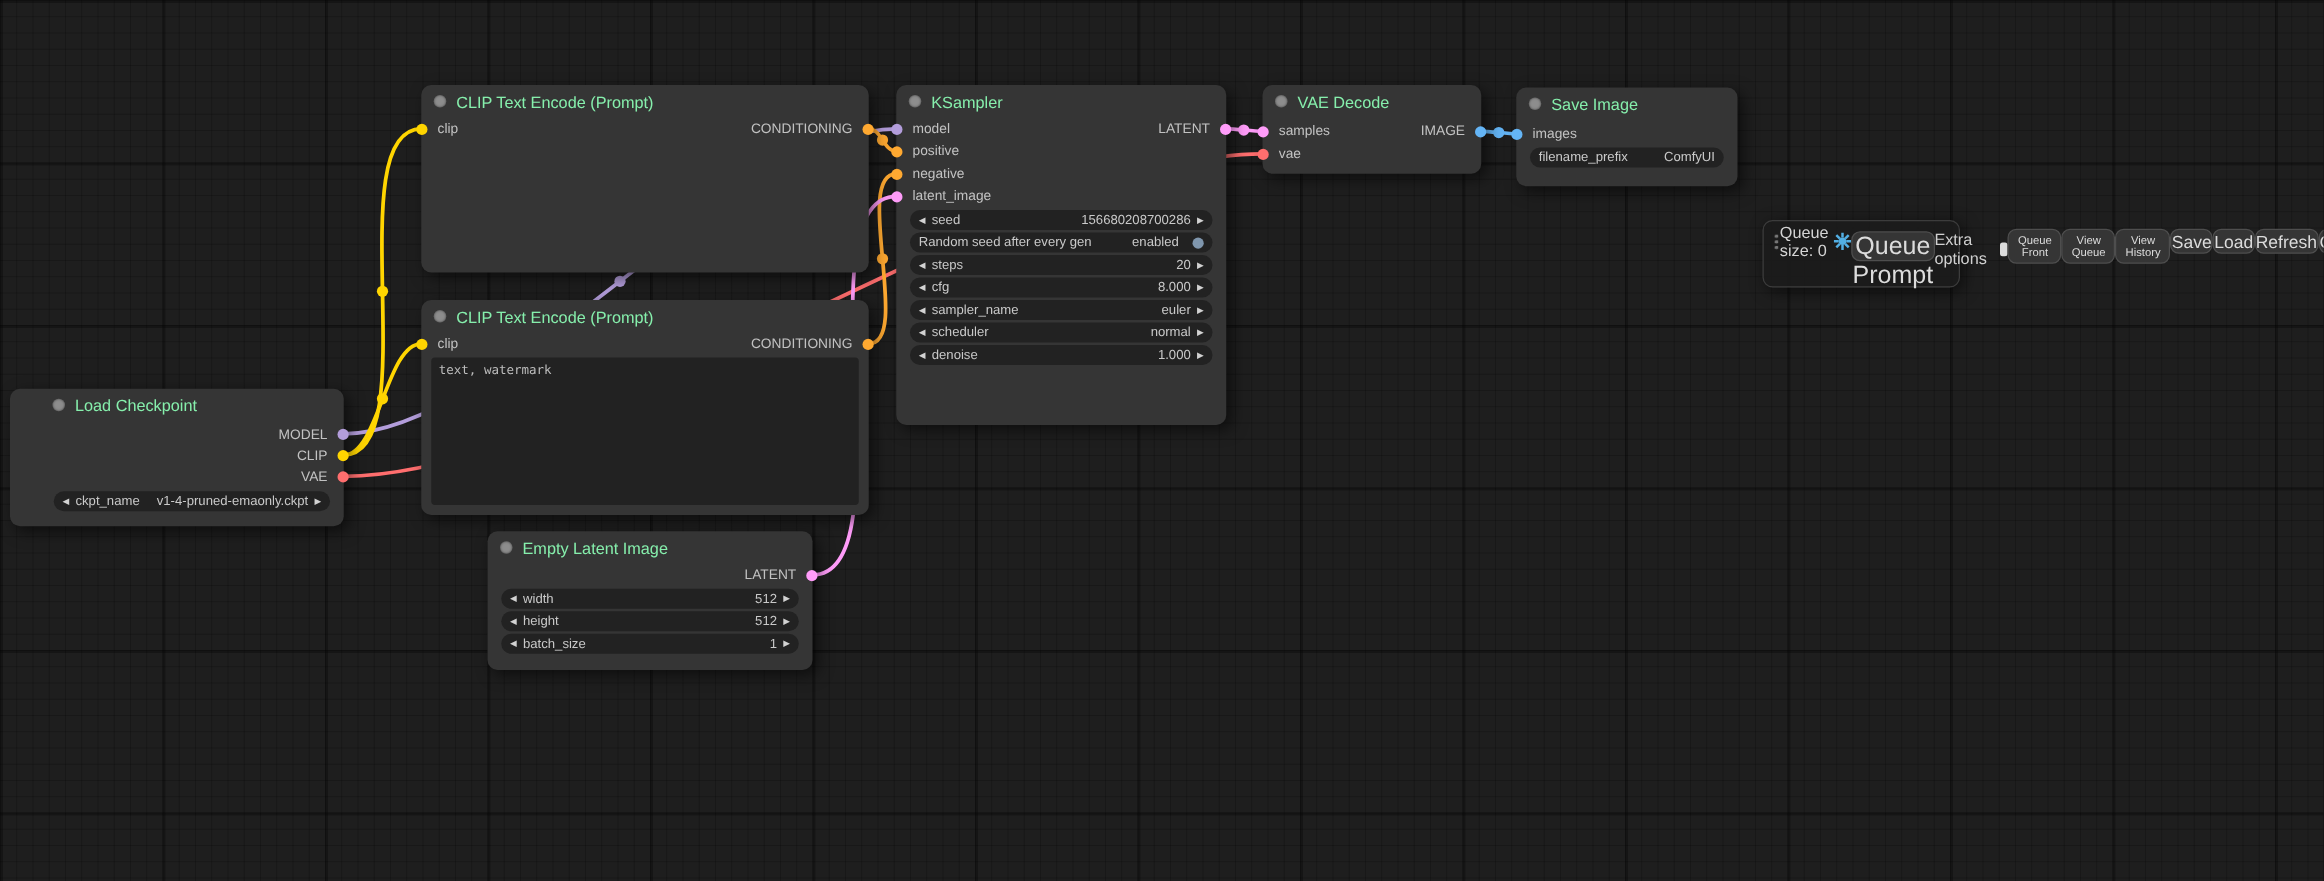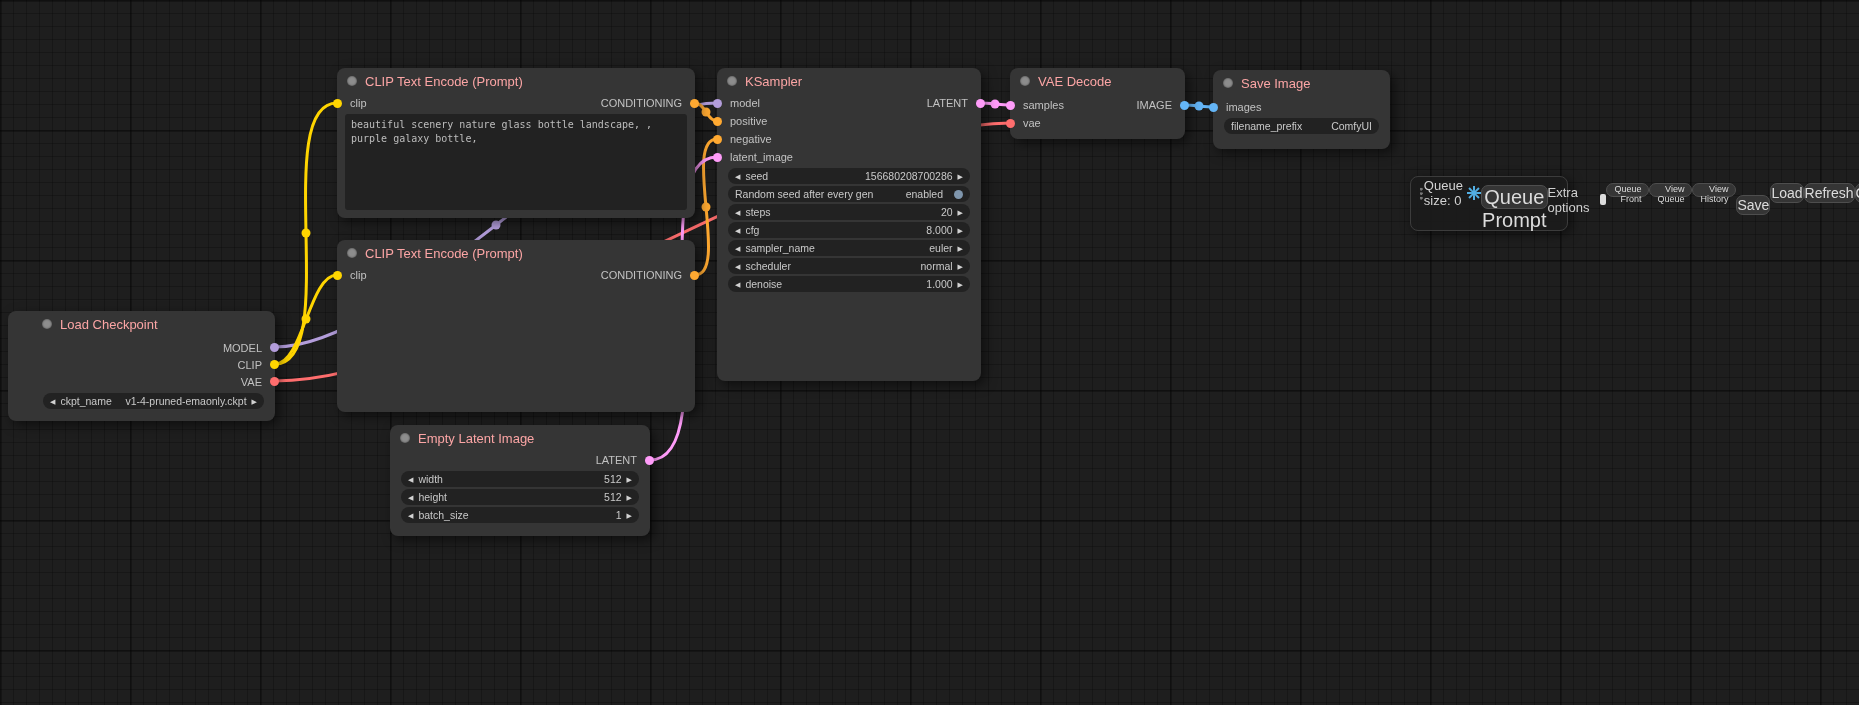--- a/index.html
+++ b/index.html
@@ -17,21 +17,21 @@
   }
 
   svg.wires { position:absolute; left:0; top:0; z-index:1; }
   .wire { fill:none; stroke-width:3; stroke-linecap:round; }
 
   .node {
     position:absolute; z-index:2; background:#353535; border-radius:8px;
     box-shadow:4px 4px 12px rgba(0,0,0,.55); color:#c8c8c8;
   }
   .node-title { display:flex; align-items:center; gap:8px; height:26px; padding:0 10px;
-    font-size:13px; color:#fca5a5; white-space:nowrap; }
+    font-size:13px; color:#86efac; white-space:nowrap; }
   .collapse-dot { width:10px; height:10px; border-radius:50%; background:#8d8d8d; flex:none;
     box-shadow:inset 0 0 2px rgba(0,0,0,.6); }
 
   .slots { padding-top:0; }
   .slots.padded { padding-top:2px; }
   .slot-row { position:relative; display:flex; align-items:center; height:18px;
     padding:0 13px; font-size:11px; color:#c2c2c2; }
   .slot-row.short { height:17px; }
   .slot-dot { position:absolute; width:9px; height:9px; border-radius:50%; top:calc(50% - 4.5px); }
   .slot-dot.in  { left:-4px; }
@@ -57,27 +57,27 @@
   .qp-header { display:flex; align-items:center; justify-content:space-between; height:20px;
     margin-bottom:4px; color:#d4d4d4; font-size:13px; }
   .drag-handle { width:9px; height:13px;
     background-image:radial-gradient(circle at 2px 2px,#777 1.2px,transparent 1.5px);
     background-size:4.5px 4.5px; }
   .gear { display:flex; align-items:center; cursor:pointer; }
   .qp-btn { display:block; width:100%; background:#353535; border:1px solid #4e4e4e;
     border-radius:7px; color:#dcdcdc; font-family:inherit; cursor:pointer; }
   .qp-btn.big { height:24px; font-size:20px; margin:2px 0 6px; }
   .qp-btn.med { height:20px; font-size:14px; margin-bottom:5px; }
-  .qp-btn.small { height:14px; font-size:9px; width:auto; padding:0 7px; border-radius:7px;text-align:right; }
+  .qp-btn.small { height:28px; font-size:9px; width:auto; padding:0 7px; border-radius:7px; }
   .extra-row { display:flex; align-items:center; justify-content:center; gap:6px;
     font-size:13px; color:#d0d0d0; margin:1px 0 5px; }
   .checkbox { width:11px; height:11px; background:#dcdcdc; border-radius:2px; cursor:pointer; }
   .small-row { display:flex; justify-content:space-between; margin-bottom:4px; }
   .small-row.center { justify-content:center; }
-  .btn-gap { margin-top:12px; }
+  .btn-gap { margin-top:0; }
 </style>
 </head>
 <body>
 
 <div class="canvas">
 
   <svg class="wires" width="1859" height="705">
     <path class="wire" d="M275,347 C402,347 590,103 717,103" style="stroke: rgb(179, 157, 219);"></path>
     <path class="wire" d="M275,364 C342,364 270,103 337,103" style="stroke: rgb(255, 213, 0);"></path>
     <path class="wire" d="M275,364 C303,364 309,275 337,275" style="stroke: rgb(255, 213, 0);"></path>
@@ -130,34 +130,34 @@
     <div class="node-title">
       <span class="collapse-dot"></span>
       <span>CLIP Text Encode (Prompt)</span>
     </div>
     <div class="slot-row">
       <span class="slot-dot in" style="background: rgb(255, 213, 0);"></span>
       <span>clip</span>
       <span class="out-label">CONDITIONING</span>
       <span class="slot-dot out" style="background: rgb(255, 169, 49);"></span>
     </div>
-    <div class="textarea" style="top:46px; height:96px;">beautiful scenery nature glass bottle landscape, , purple galaxy bottle,</div>
   </div>
 
   <div class="node" style="left:337px; top:240px; width:358px; height:172px;">
     <div class="node-title">
       <span class="collapse-dot"></span>
       <span>CLIP Text Encode (Prompt)</span>
     </div>
     <div class="slot-row">
       <span class="slot-dot in" style="background: rgb(255, 213, 0);"></span>
       <span>clip</span>
       <span class="out-label">CONDITIONING</span>
       <span class="slot-dot out" style="background: rgb(255, 169, 49);"></span>
     </div>
+    <div class="textarea" style="top:46px; height:118px;">text, watermark</div>
   </div>
 
   <div class="node" style="left:390px; top:425px; width:260px; height:111px;">
     <div class="node-title">
       <span class="collapse-dot"></span>
       <span>Empty Latent Image</span>
     </div>
     <div class="slot-row">
       <span class="out-label">LATENT</span>
       <span class="slot-dot out" style="background: rgb(255, 156, 249);"></span>
@@ -175,21 +175,21 @@
       <span class="arrow">▶</span>
     </div>
     <div class="widget">
       <span class="arrow">◀</span>
       <span class="wname">batch_size</span>
       <span class="wvalue">1</span>
       <span class="arrow">▶</span>
     </div>
   </div>
 
-  <div class="node" style="left:717px; top:68px; width:264px; height:313px;">
+  <div class="node" style="left:717px; top:68px; width:264px; height:272px;">
     <div class="node-title">
       <span class="collapse-dot"></span>
       <span>KSampler</span>
     </div>
     <div class="slot-row">
       <span class="slot-dot in" style="background: rgb(179, 157, 219);"></span>
       <span>model</span>
       <span class="out-label">LATENT</span>
       <span class="slot-dot out" style="background: rgb(255, 156, 249);"></span>
     </div>

